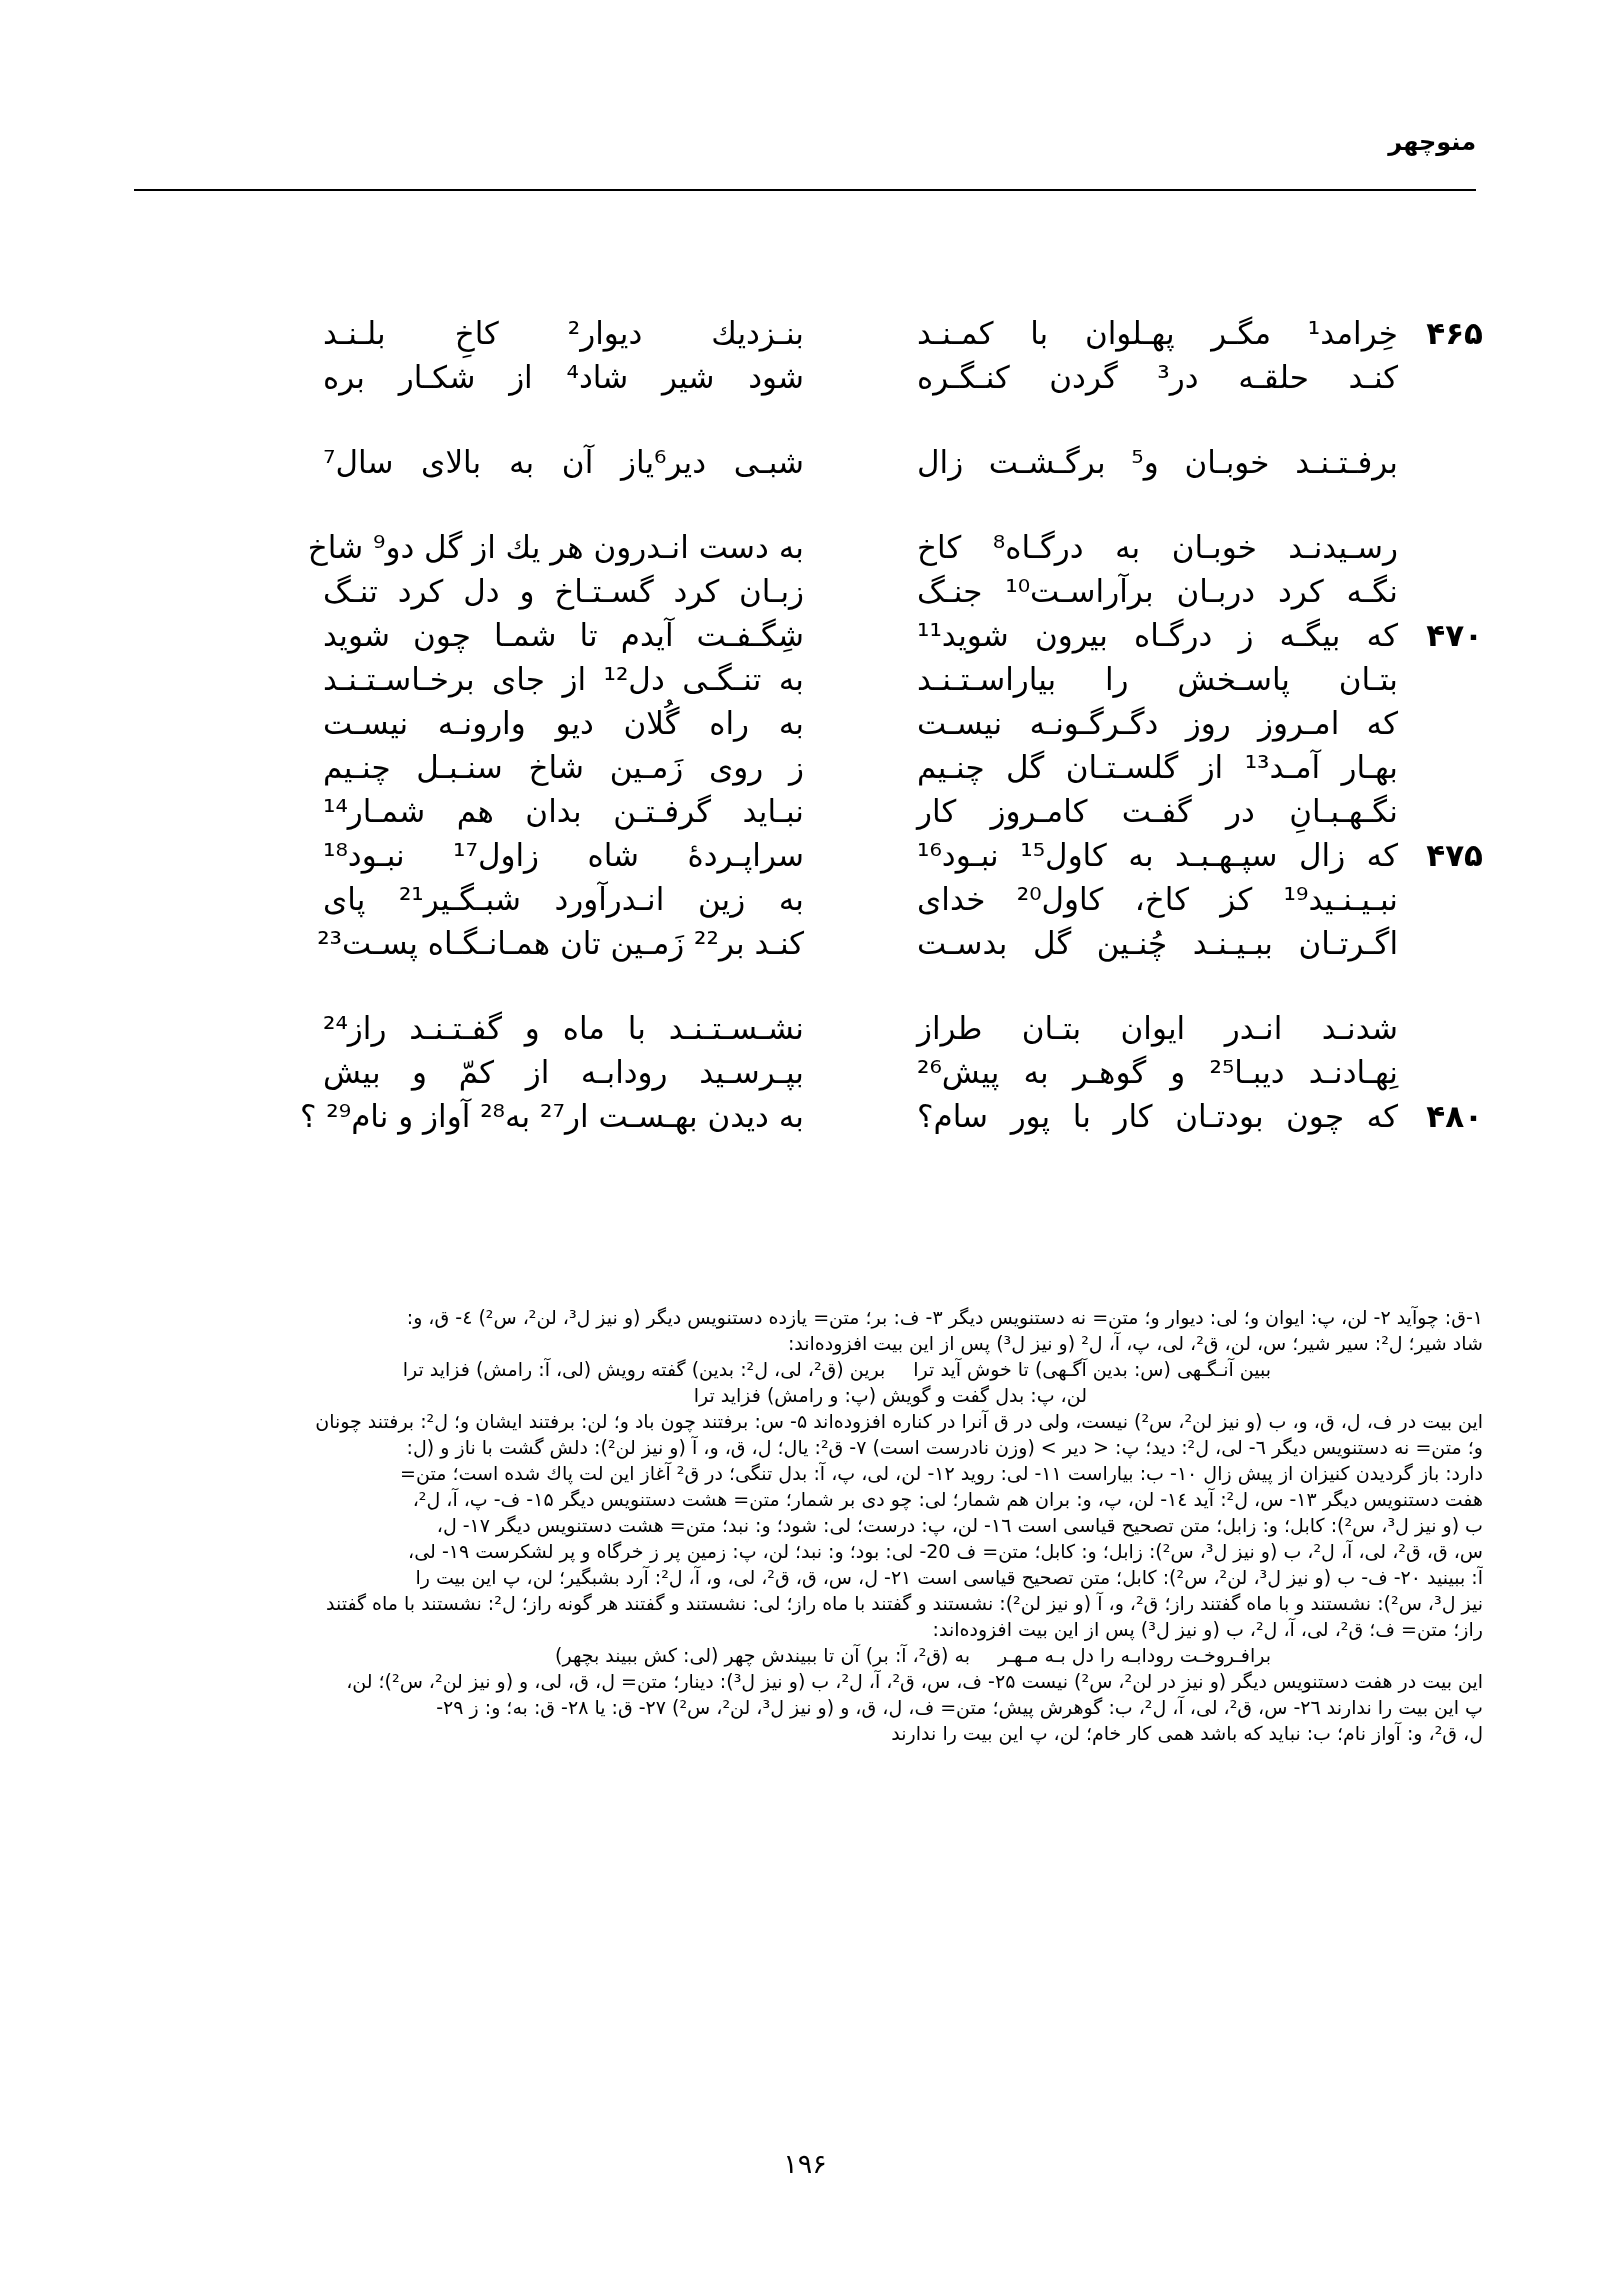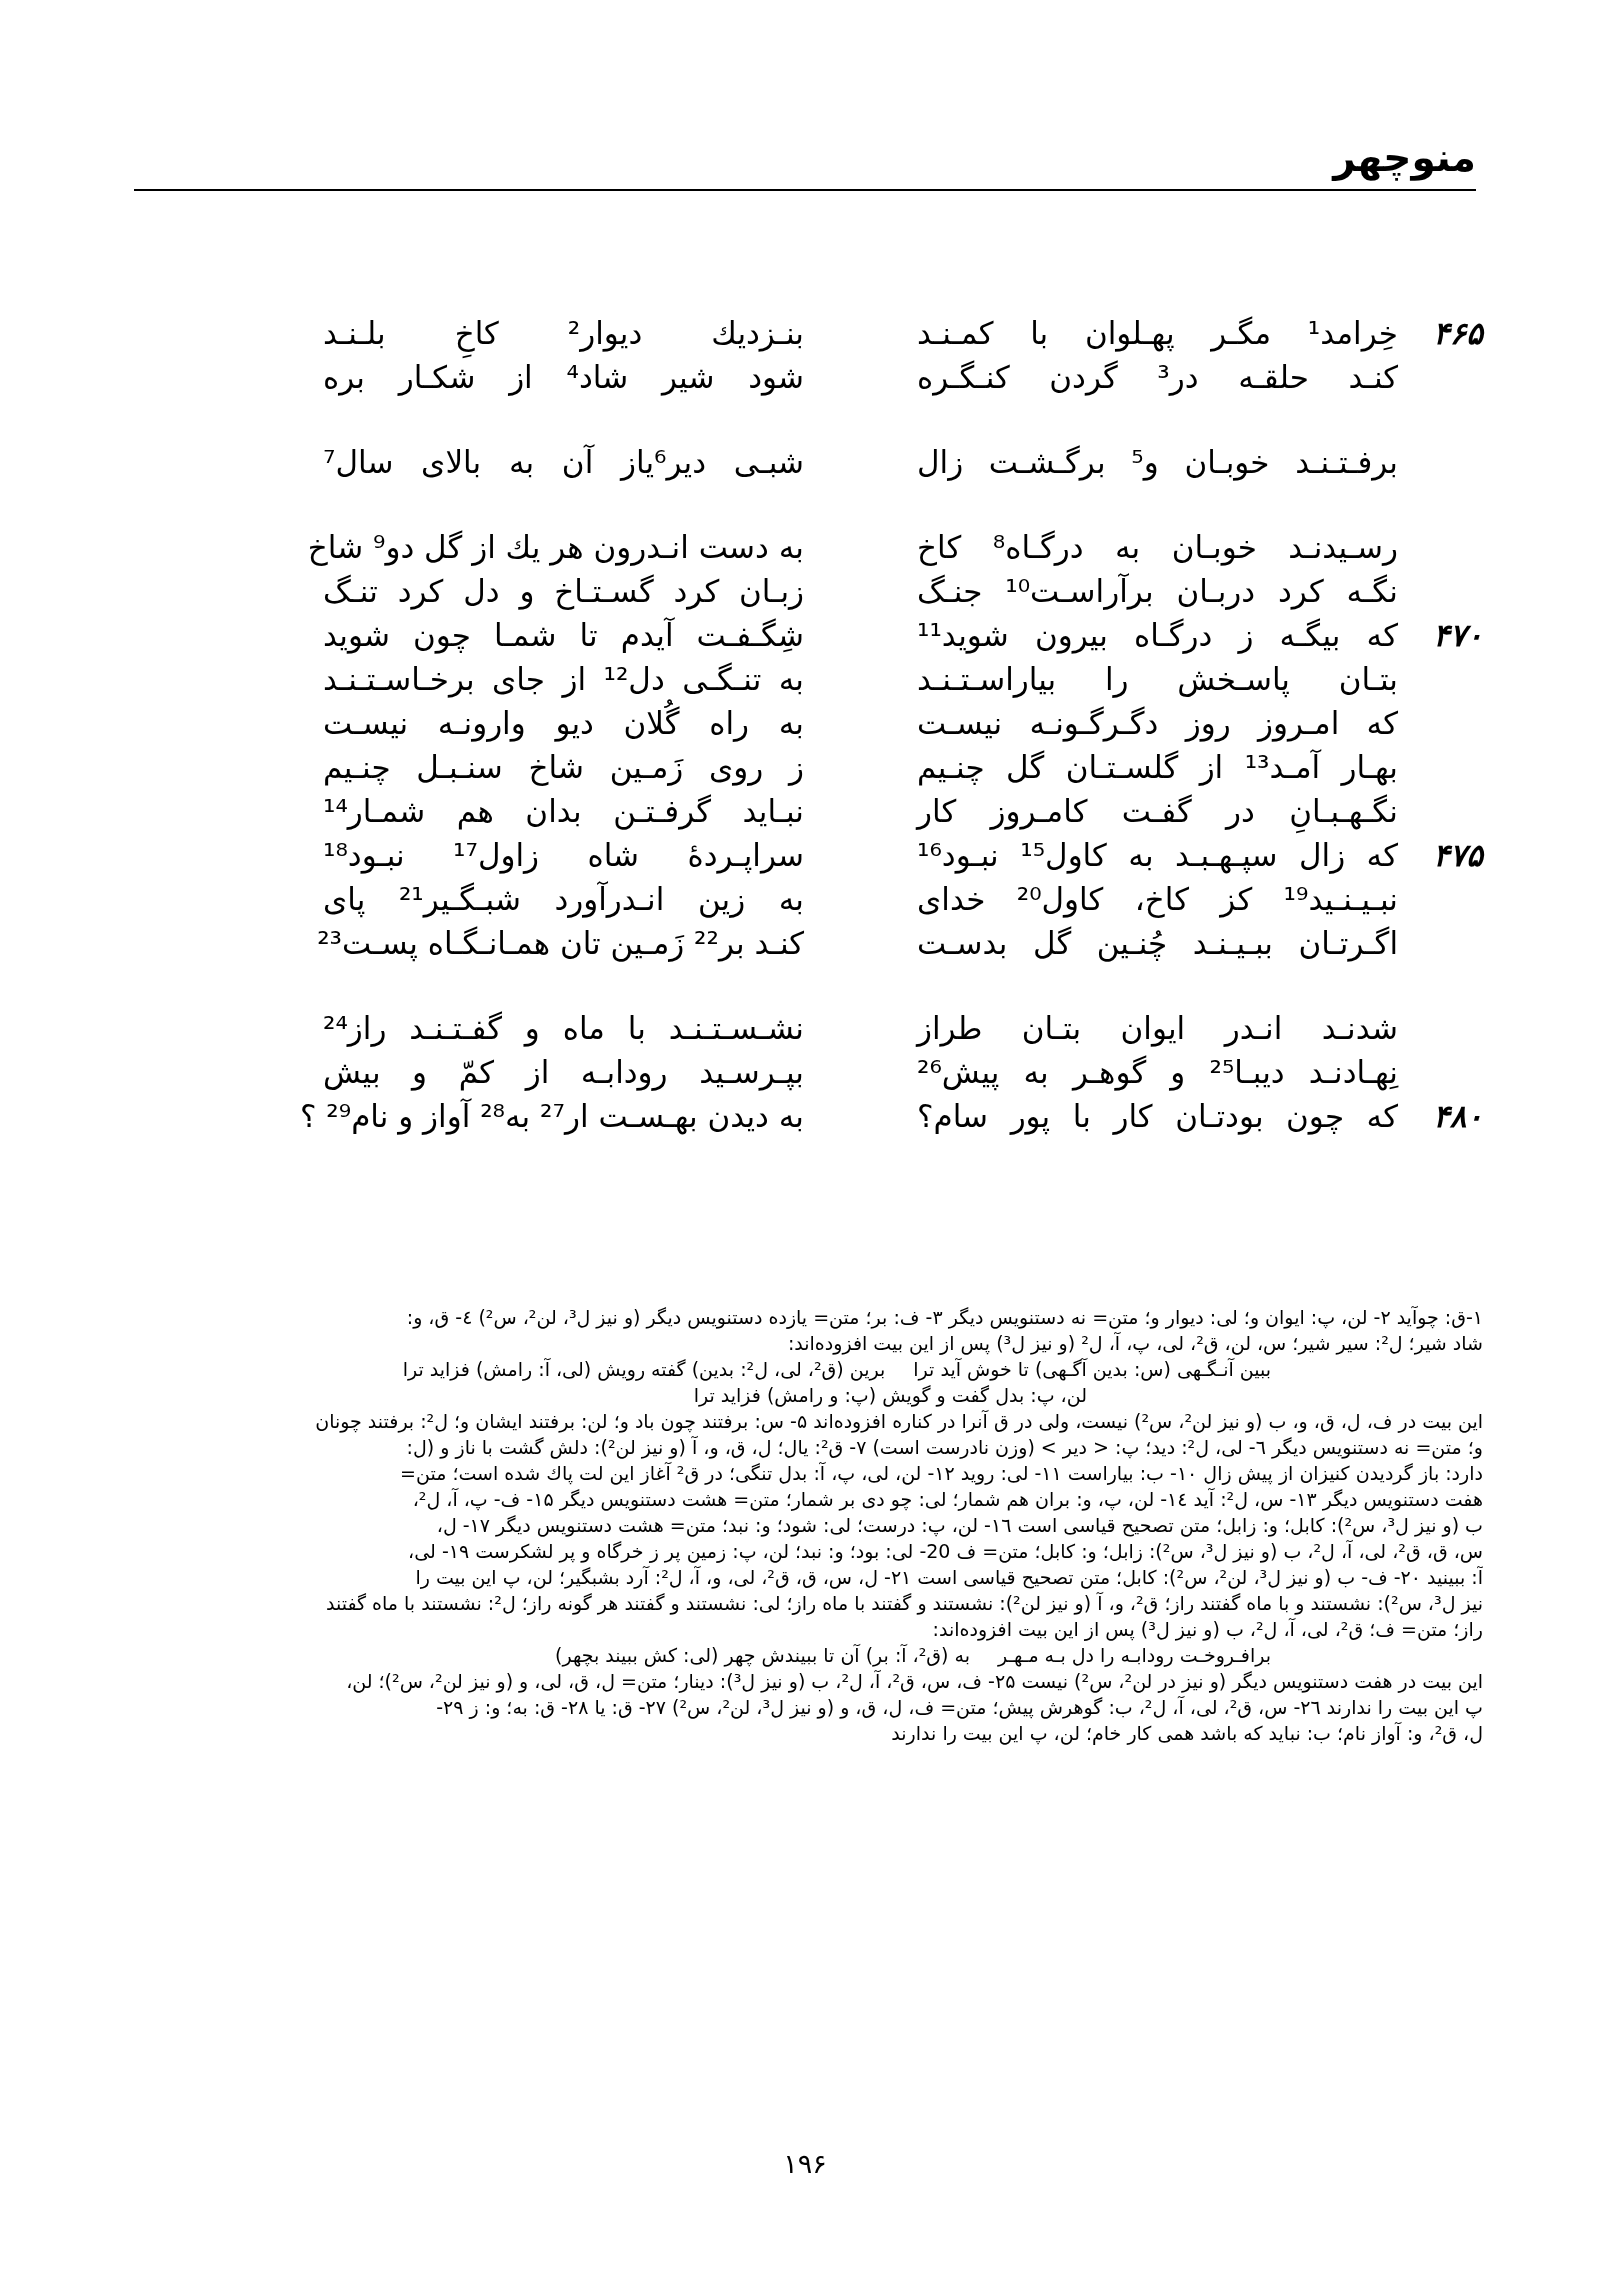--- a/index.html
+++ b/index.html
@@ -10,23 +10,23 @@
     body {
       width: 1610px;
       height: 2295px;
       position: relative;
       overflow: hidden;
       font-family: "DejaVu Sans", "Liberation Sans", sans-serif;
       color: #000000;
     }
     .running-head {
       position: absolute;
-      top: 138px;
+      top: 130px;
       right: 134px;
-      font-size: 39px;
+      font-size: 24px;
       font-weight: bold;
       line-height: 1;
     }
     .head-rule {
       position: absolute;
       top: 189px;
       left: 134px;
       right: 134px;
       height: 0;
       border-top: 2.1px solid #000;
@@ -47,21 +47,20 @@
       white-space: nowrap;
     }
     .verse-row.gap-before {
       margin-top: 41px;
     }
     .verse-num {
       width: 85px;
       text-align: right;
       font-weight: bold;
       flex: none;
-      font-style: italic;
     }
     .hemistich-right {
       width: 481px;
       flex: none;
       text-align: justify;
       text-align-last: justify;
       padding-left: 14px;
     }
     .col-gap {
       width: 99px;

